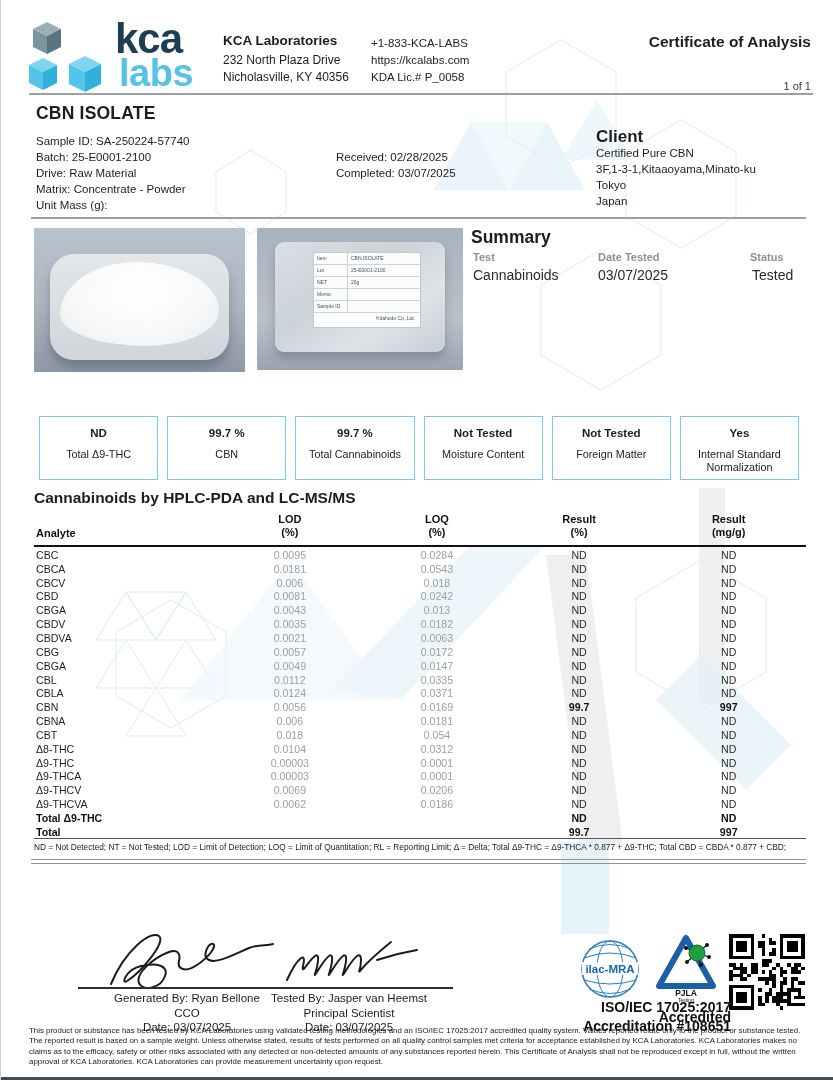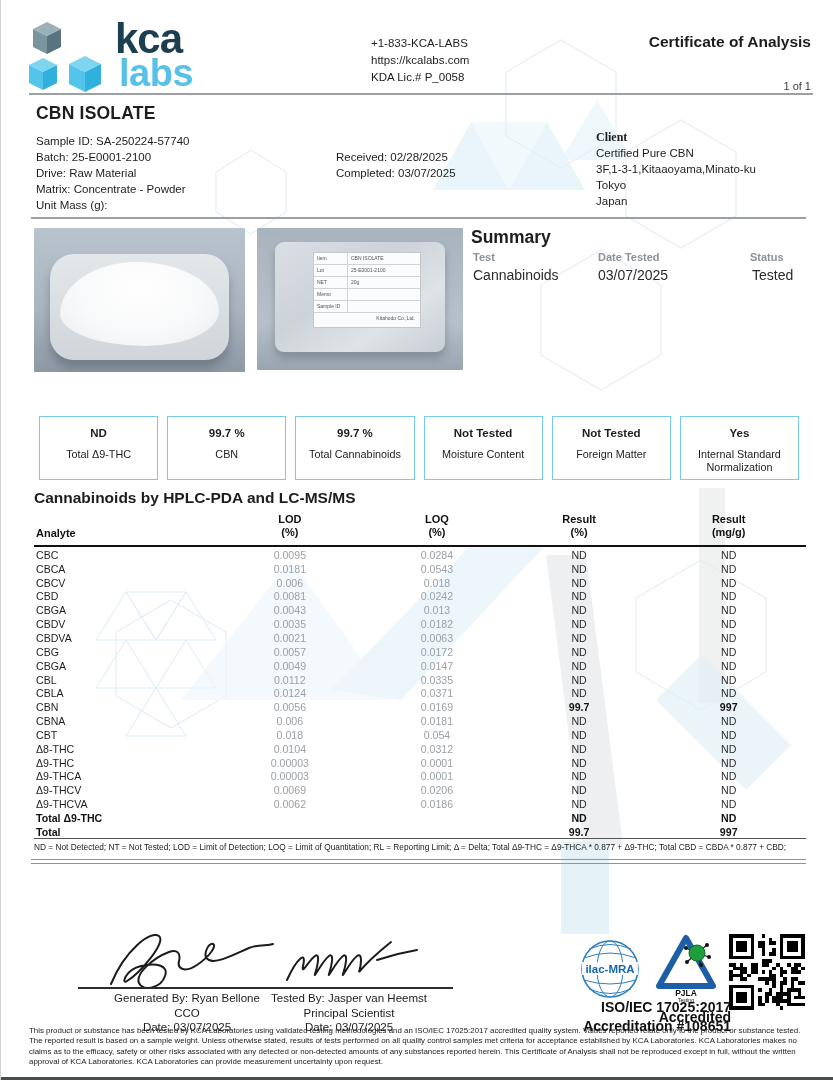--- a/index.html
+++ b/index.html
@@ -18,21 +18,21 @@
   .company .nm{font-size:13.5px;font-weight:800;margin-bottom:3px;}
   .contact{left:370px;top:35px;font-size:11.5px;line-height:17px;}
   .doc-title{right:23px;top:33px;font-size:15.5px;font-weight:800;text-align:right;}
   .page-num{right:23px;top:80px;font-size:11px;color:#3c3c3c;}
   .hr1{left:28px;top:93px;width:784px;height:2px;background:#9aa0a3;}
 
   .prod-title{left:35px;top:103px;font-size:17.5px;font-weight:800;letter-spacing:.2px;}
   .sample-info{left:35px;top:133px;font-size:11.5px;line-height:16px;}
   .dates{left:335px;top:149px;font-size:11.5px;line-height:16px;}
   .client{left:595px;top:129px;font-size:11.5px;line-height:16px;}
-  .client .ct{font-weight:800;font-size:12px;font-family:Liberation Serif, serif;}
+  .client .ct{font-weight:800;font-size:17px;}
   .hr2{left:30px;top:217px;width:775px;height:2px;background:#9aa0a3;}
 
   
   .photo{border-radius:1px;overflow:hidden;}
   .photo1{left:33px;top:228px;width:211px;height:144px;background:linear-gradient(180deg,#b9c3cd 0%,#aab5c0 55%,#8d98a4 100%);}
   .dish{position:absolute;left:16px;right:16px;top:26px;bottom:12px;background:linear-gradient(#e3e7ea,#cfd5da);border-radius:24px;box-shadow:0 8px 10px rgba(55,65,80,.35);}
   .powder{position:absolute;left:26px;right:26px;top:34px;bottom:26px;background:radial-gradient(ellipse at 50% 32%,#ffffff 0%,#f8f9fa 55%,#e9edf0 100%);border-radius:48% 52% 46% 54%/62% 58% 42% 38%;}
   .photo2{left:256px;top:228px;width:206px;height:142px;background:linear-gradient(180deg,#a9b3be 0%,#b8c1ca 65%,#99a4b0 100%);}
   .bag{position:absolute;left:18px;right:18px;top:14px;bottom:18px;background:linear-gradient(145deg,#dadfe4 0%,#ccd3d8 40%,#dee3e7 70%,#c7ced4 100%);border-radius:9px;box-shadow:0 6px 8px rgba(55,65,80,.3);}
   .bag-label{position:absolute;left:56px;top:24px;width:106px;height:74px;background:#fbfcfd;border:1px solid #c2c8ce;filter:blur(.3px);}
@@ -126,20 +126,25 @@
       <polygon points="36,51 36,69 22,76 22,58" fill="#2fb0dd"></polygon>
       <polygon points="8,51 22,58 22,76 8,69" fill="#54c5ea"></polygon>
       <polygon points="64,42 80,50 64,58 48,50" fill="#7fd4f0"></polygon>
       <polygon points="80,50 80,70 64,78 64,58" fill="#2fb0dd"></polygon>
       <polygon points="48,50 64,58 64,78 48,70" fill="#54c5ea"></polygon>
     </g>
   </svg>
   <div class="abs z logo-kca">kca</div>
   <div class="abs z logo-labs">labs</div>
 
+  <div class="abs z company">
+    <div class="nm">KCA Laboratories</div>
+    <div>232 North Plaza Drive</div>
+    <div>Nicholasville, KY 40356</div>
+  </div>
   <div class="abs z contact">
     <div>+1-833-KCA-LABS</div>
     <div>https://kcalabs.com</div>
     <div>KDA Lic.# P_0058</div>
   </div>
   <div class="abs z doc-title">Certificate of Analysis</div>
   <div class="abs z page-num">1 of 1</div>
   <div class="abs z hr1"></div>
 
   <div class="abs z prod-title">CBN ISOLATE</div>

